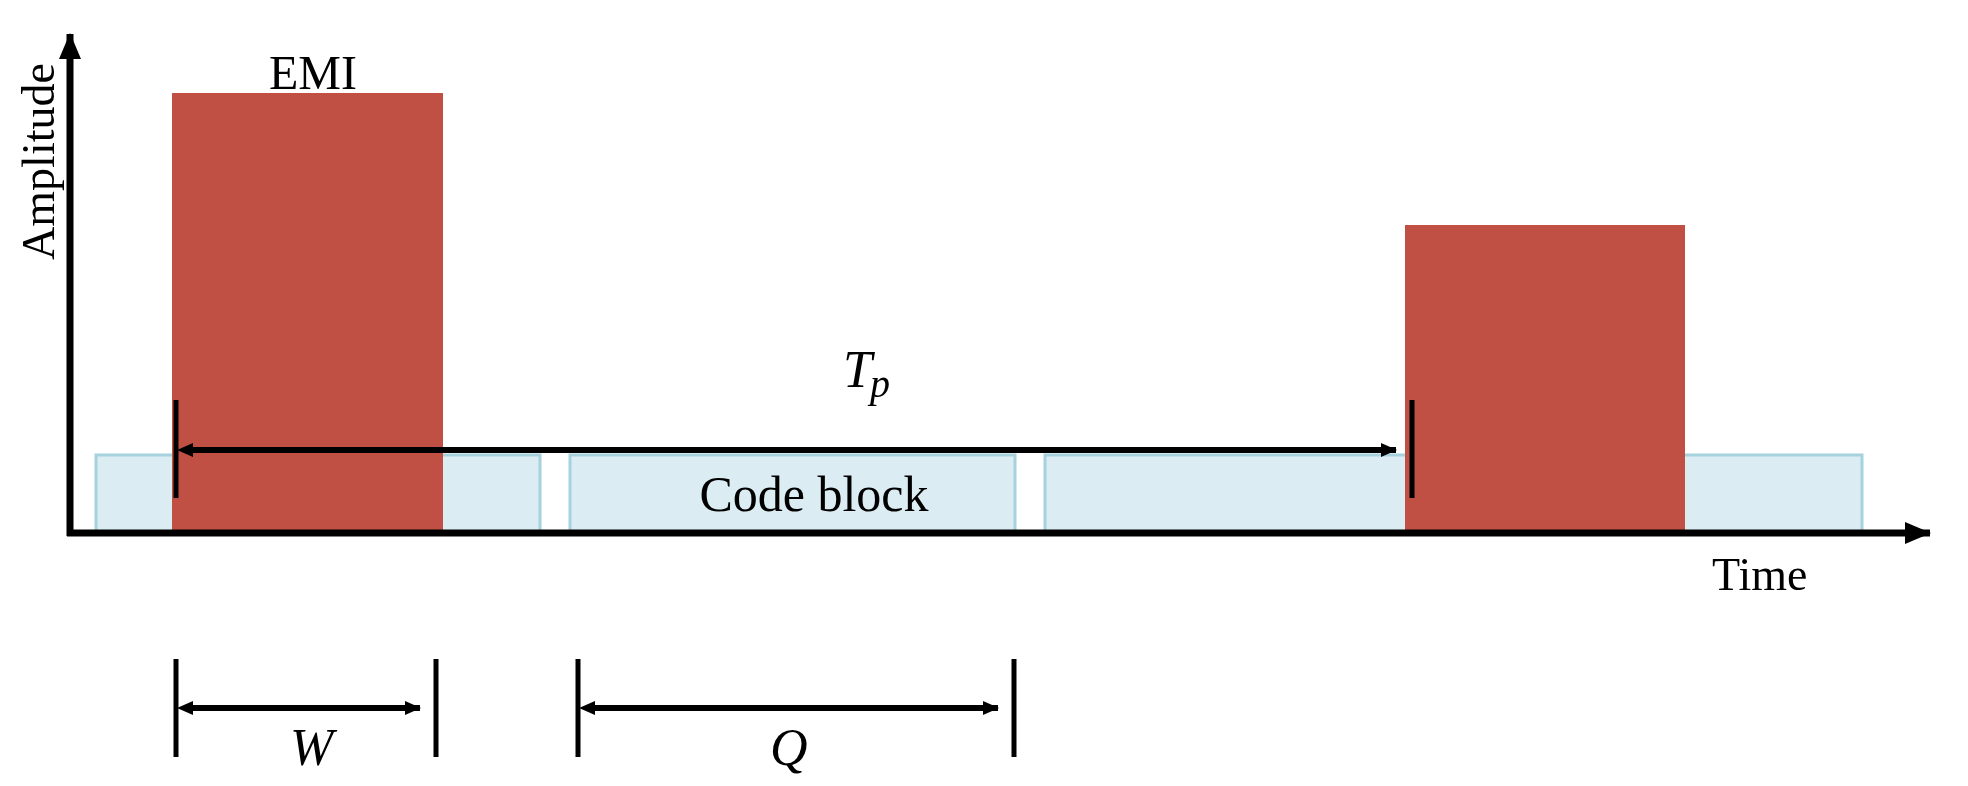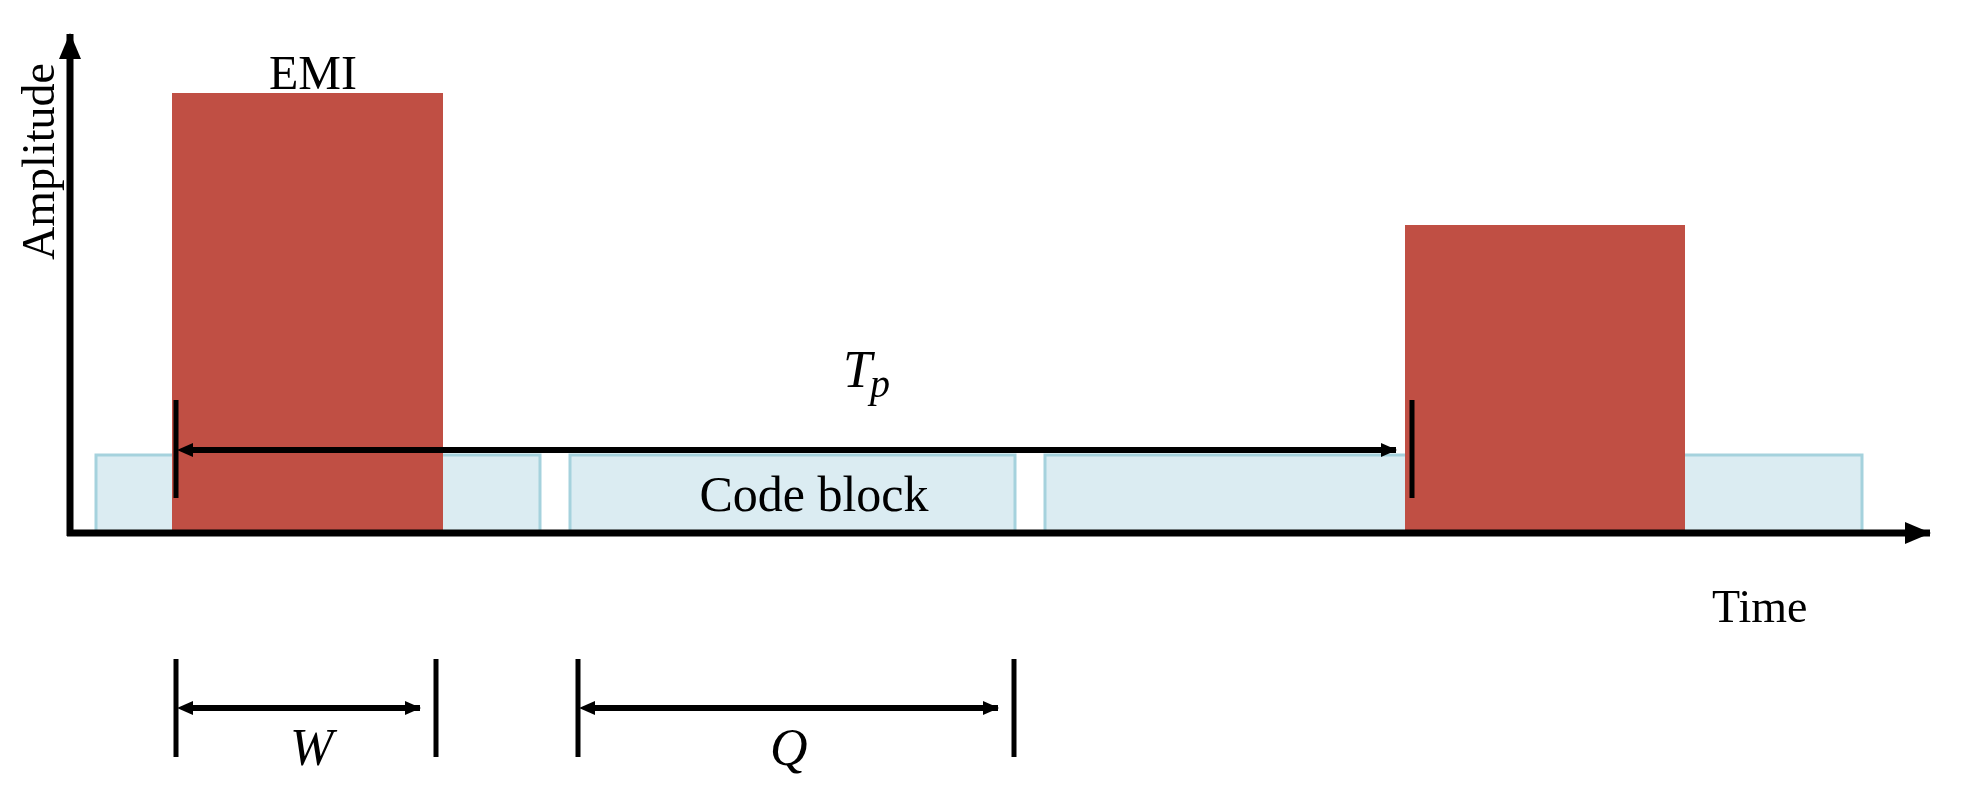--- a/index.html
+++ b/index.html
@@ -59,21 +59,21 @@
 
     <g>
       <line x1="578" y1="659" x2="578" y2="757" stroke="#000" stroke-width="5"></line>
       <line x1="1014" y1="659" x2="1014" y2="757" stroke="#000" stroke-width="5"></line>
       <line x1="594" y1="708" x2="998" y2="708" stroke="#000" stroke-width="6" marker-start="url(#arrHeadL)" marker-end="url(#arrHeadR)"></line>
     </g>
   </svg>
 
   <div class="lbl serif" style="left:-62px;top:135px;width:200px;text-align:center;font-size:46px;transform:rotate(-90deg);">Amplitude</div>
 
-  <div class="lbl serif" style="left:1712px;top:548px;font-size:46px;margin-top:32px;">Time</div>
+  <div class="lbl serif" style="left:1712px;top:548px;font-size:46px;">Time</div>
 
   <div class="lbl serif" style="left:269px;top:45px;font-size:48px;">EMI</div>
 
   <div class="lbl serif" style="left:570px;top:465px;width:488px;text-align:center;font-size:50px;">Code block</div>
 
   <div class="lbl" style="left:843px;top:340px;font-size:52px;">
     <span class="ital">T</span><span class="ital" style="font-size:40px;position:relative;top:10px;left:-2px;">p</span>
   </div>
 
   <div class="lbl ital" style="left:290px;top:718px;font-size:52px;">W</div>

